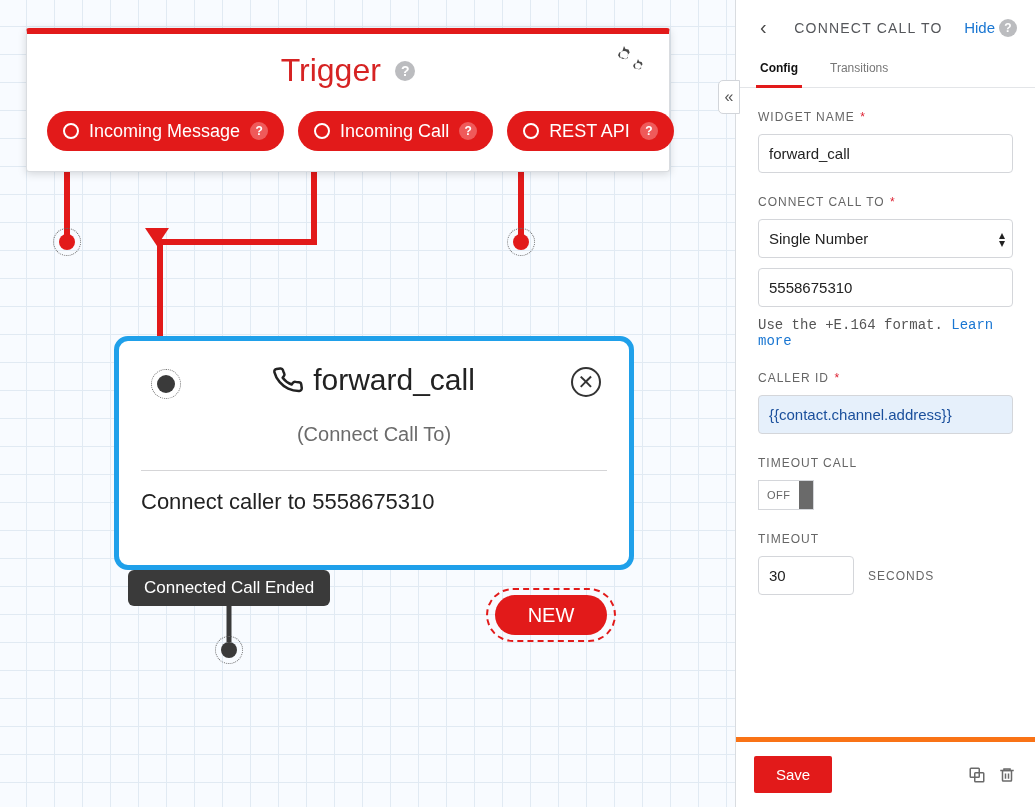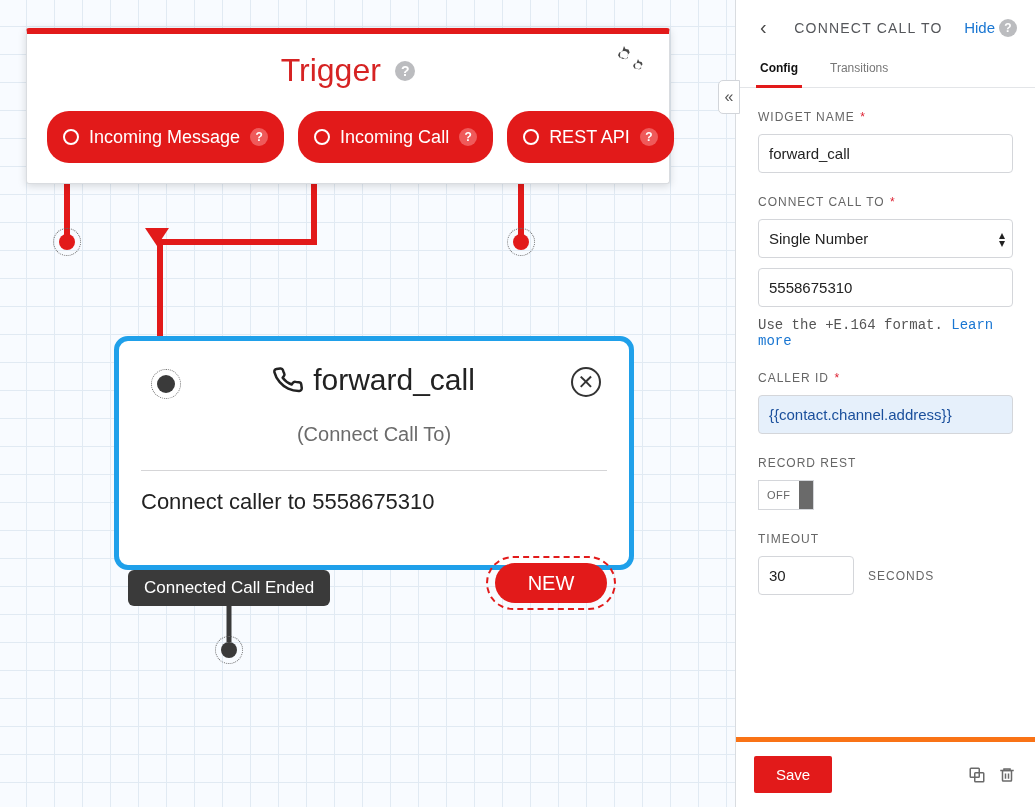--- a/index.html
+++ b/index.html
@@ -34,21 +34,21 @@
   .help-dot {
     display:inline-flex; align-items:center; justify-content:center;
     width:20px; height:20px; border-radius:50%;
     background:#bbbcbf; color:#fff; font-size:14px; font-weight:700;
   }
   .help-dot.small { width:18px; height:18px; font-size:12px; }
 
   .pill-row { display:flex; gap:14px; }
   .trigger-pill {
     flex:none; display:flex; align-items:center; gap:10px;
-    background:#e21a1a; color:#fff; border-radius:22px; height:52px;
+    background:#e21a1a; color:#fff; border-radius:22px; height:40px;
     padding:0 16px; font-size:18px; cursor:grab;
   }
   .pill-port {
     width:16px; height:16px; border:2px solid #fff; border-radius:50%;
     background:transparent; flex:none;
   }
   .trigger-pill .help-dot { background:#ef5a5a; }
 
   
   .dot-ring {
@@ -87,21 +87,21 @@
   .widget-sub { text-align:center; font-size:20px; color:#6b6b6b; margin-top:24px; }
   .widget-divider { border:none; border-top:1px solid #d5d5d7; margin:24px 0 18px; }
   .widget-desc { font-size:22px; color:#222; }
 
   .out-pill {
     position:absolute; background:#3a3a3a; color:#fff; font-size:17px;
     padding:8px 16px; border-radius:6px;
   }
   .out-pill.left { left:128px; top:570px; }
 
-  .new-wrap { position:absolute; left:486px; top:556px; }
+  .new-wrap { position:absolute; left:486px; top:588px; }
   .new-ring {
     width:130px; height:54px; border:2.5px dashed #e21a1a; border-radius:28px;
     display:flex; align-items:center; justify-content:center;
   }
   .new-btn {
     background:#e21a1a; color:#fff; font-size:20px; font-weight:500;
     width:112px; height:40px; border:none; border-radius:22px; cursor:pointer;
   }
 
   
@@ -277,21 +277,21 @@
       <input class="input" value="5558675310" style="">
       <div class="hint"><span>Use the +E.164 format. </span><a href="#">Learn more</a></div>
     </div>
 
     <div class="field">
       <div class="field-label"><span>CALLER ID</span> <span class="req">*</span></div>
       <input class="input highlight" value="{{contact.channel.address}}" style="">
     </div>
 
     <div class="field">
-      <div class="field-label">RECORD REST</div>
+      <div class="field-label">TIMEOUT CALL</div>
       <div class="toggle">
         <span class="lbl">OFF</span>
         <span class="knob"></span>
       </div>
     </div>
 
     <div class="field">
       <div class="field-label">TIMEOUT</div>
       <div class="timeout-row">
         <input class="input" value="30" style="">

